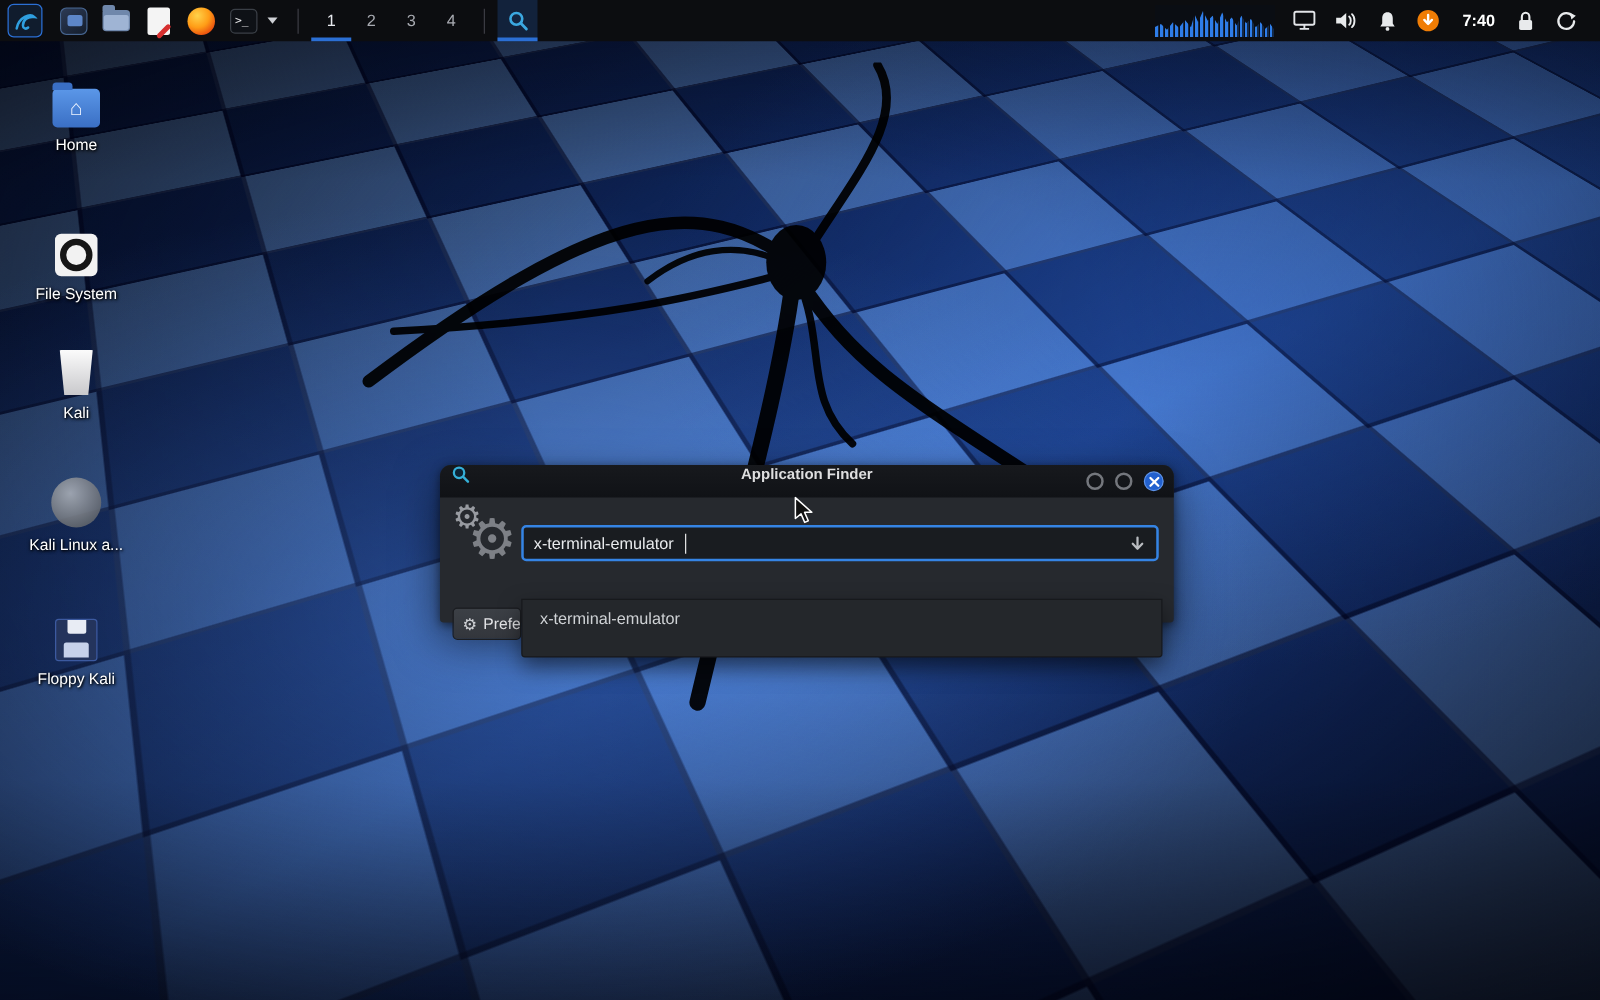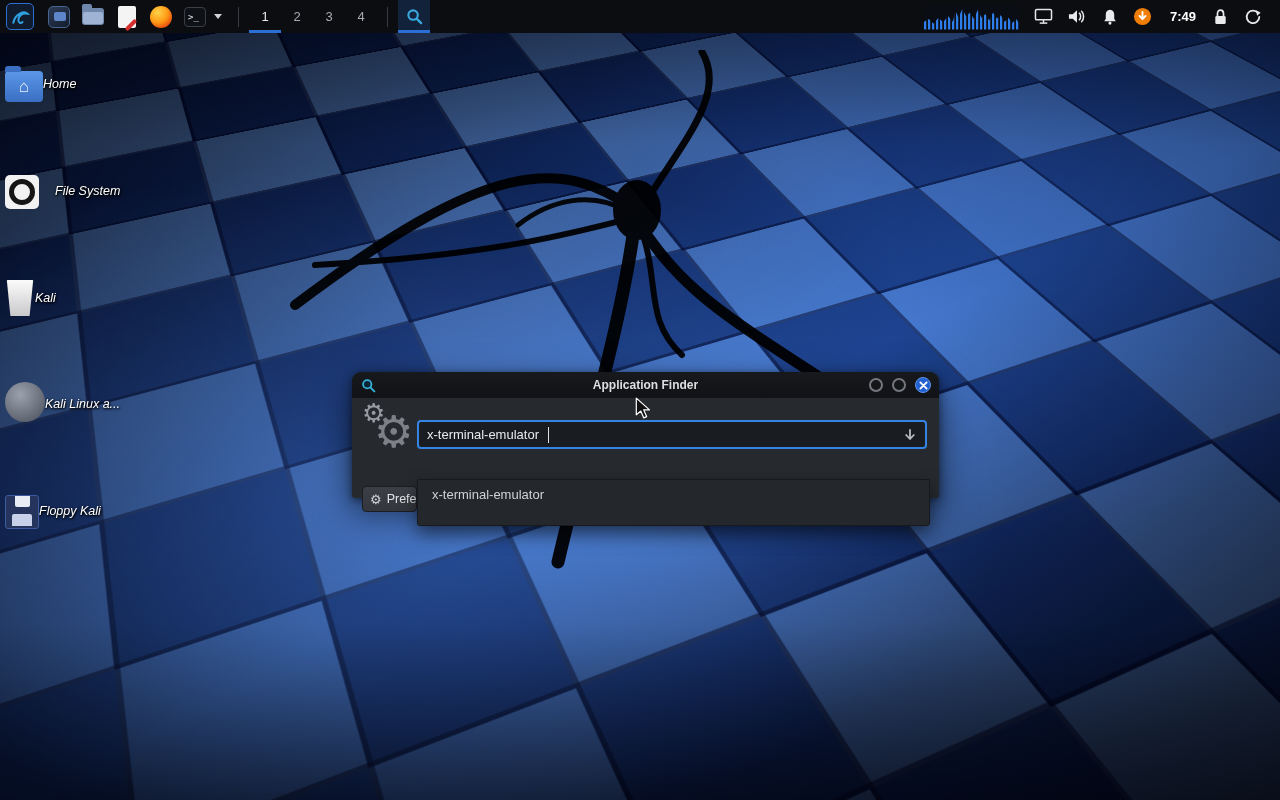--- a/index.html
+++ b/index.html
@@ -78,22 +78,22 @@
   .cpu-graph .bars { position:absolute; inset:0;
     background:repeating-linear-gradient(90deg, #2e7de9 0 2px, rgba(46,125,233,.25) 2px 3px, transparent 3px 4px);
     clip-path: polygon(0% 100%,0% 70%,5% 60%,10% 78%,15% 55%,20% 72%,25% 48%,30% 70%,33% 30%,36% 55%,40% 20%,44% 50%,48% 35%,52% 60%,56% 25%,60% 55%,64% 40%,68% 65%,72% 35%,76% 58%,80% 45%,84% 70%,88% 55%,92% 75%,96% 60%,100% 80%,100% 100%);
   }
   .tray-ic { width:24px; height:26px; display:flex; align-items:center; justify-content:center;
     margin-right:9px; cursor:pointer; background:transparent; border:none; }
   .clock { color:#ffffff; font-weight:700; font-size:13px; margin:0 12px 0 6px; cursor:pointer; }
 
   
   .dicons { position:absolute; left:0; top:33px; width:130px; z-index:10; }
-  .dicon { position:absolute; left:5px; width:112px; display:flex; flex-direction:row;
-    align-items:center; cursor:pointer;font-style:italic; }
+  .dicon { position:absolute; left:5px; width:112px; display:flex; flex-direction:column;
+    align-items:center; cursor:pointer; }
   .dicon .iw { height:44px; display:flex; align-items:flex-end; justify-content:center; }
   .dicon .lbl { margin-top:7px; color:#fff; font-size:12.5px; white-space:nowrap;
     text-shadow:0 1px 3px #000, 1px 1px 2px rgba(0,0,0,.9); }
   .ic-home { width:38px; height:31px; background:linear-gradient(180deg,#5b97e8,#3a6fc4);
     border-radius:4px; position:relative; color:#eef4ff; font-size:17px; line-height:31px; text-align:center; }
   .ic-home::before { content:""; position:absolute; top:-5px; left:0; width:16px; height:6px;
     background:#3a6fc4; border-radius:3px 3px 0 0; }
   .ic-home::after { content:"⌂"; }
   .ic-fs { width:34px; height:34px; background:#f2f2f2; border-radius:5px;
     display:flex; align-items:center; justify-content:center; }
@@ -107,21 +107,21 @@
   .ic-floppy::before { content:""; position:absolute; top:0; left:9px; width:15px; height:11px;
     background:#e8ecf4; border-radius:0 0 2px 2px; }
   .ic-floppy::after { content:""; position:absolute; bottom:2px; left:6px; width:20px; height:12px;
     background:#c7d2ea; border-radius:2px 2px 0 0; }
 
   
   .finder { position:absolute; left:352px; top:372px; width:587px; height:126px;
     background:#26292e; border-radius:9px 9px 3px 3px; z-index:60;
     box-shadow:0 14px 36px rgba(0,0,0,.6), 0 2px 8px rgba(0,0,0,.5); }
   .f-titlebar { height:26px; background:linear-gradient(180deg,#17191d,#101216);
-    border-radius:9px 9px 0 0; position:relative; display:flex; align-items:center; cursor:default; }
+    border-radius:9px 9px 0 0; position:relative; display:flex; cursor:default; }
   .f-title { position:absolute; left:0; right:0; text-align:center; color:#dededf;
     font-size:12px; font-weight:700; pointer-events:none; }
   .f-appicon { margin-left:9px; z-index:2; }
   .f-controls { position:absolute; right:8px; top:0; height:26px; display:flex; align-items:center; gap:9px; z-index:2; }
   .cbtn { width:14px; height:14px; border-radius:50%; border:2px solid #74777d; background:transparent;
     cursor:pointer; padding:0; }
   .cbtn.close { width:16px; height:16px; border:1px solid #5e93e8; background:#2261cf;
     display:flex; align-items:center; justify-content:center; }
   .f-body { position:relative; height:100px; }
   .f-gears { position:absolute; left:8px; top:2px; width:56px; height:74px; color:#83868c; }
@@ -229,21 +229,21 @@
           <path d="M10,2 C6.8,2 5.3,4.4 5.3,7.6 L5.3,12 L3.6,14.6 L16.4,14.6 L14.7,12 L14.7,7.6 C14.7,4.4 13.2,2 10,2 Z" fill="#e8eaec"></path>
           <circle cx="10" cy="16.8" r="1.7" fill="#e8eaec"></circle>
         </svg>
       </button>
       <button class="tray-ic">
         <svg width="19" height="19" viewBox="0 0 20 20">
           <circle cx="10" cy="10" r="9" fill="#f07d05"></circle>
           <path d="M10,5.2 L10,12.2 M6.8,9.4 L10,12.8 L13.2,9.4" stroke="#fff" stroke-width="2" fill="none" stroke-linecap="round" stroke-linejoin="round"></path>
         </svg>
       </button>
-      <span class="clock">7:49</span>
+      <span class="clock">7:40</span>
       <button class="tray-ic">
         <svg width="17" height="18" viewBox="0 0 18 19">
           <rect x="3.5" y="8.5" width="11" height="8.5" rx="1.5" fill="#e8eaec"></rect>
           <path d="M5.8,8.5 L5.8,6 C5.8,3.8 7.2,2.3 9,2.3 C10.8,2.3 12.2,3.8 12.2,6 L12.2,8.5" stroke="#e8eaec" stroke-width="1.8" fill="none"></path>
         </svg>
       </button>
       <button class="tray-ic">
         <svg width="18" height="18" viewBox="0 0 20 20">
           <path d="M15.5,5.5 A7 7 0 1 0 17,10" stroke="#e8eaec" stroke-width="2" fill="none" stroke-linecap="round"></path>
           <polygon points="13.5,2.5 18.5,5.2 14.5,8.5" fill="#e8eaec"></polygon>
@@ -252,21 +252,21 @@
     </div>
   </div>
 
   <div class="dicons">
     <div class="dicon" style="top:25px;">
       <div class="iw">
           <span class="ic-home"></span>
         </div>
       <span class="lbl">Home</span>
     </div>
-    <div class="dicon" style="top:132px;gap:16px;">
+    <div class="dicon" style="top:144px;">
       <div class="iw">
           <span class="ic-fs"></span>
         </div>
       <span class="lbl">File System</span>
     </div>
     <div class="dicon" style="top:239px;">
       <div class="iw">
           <span class="ic-trash"></span>
         </div>
       <span class="lbl">Kali</span>

